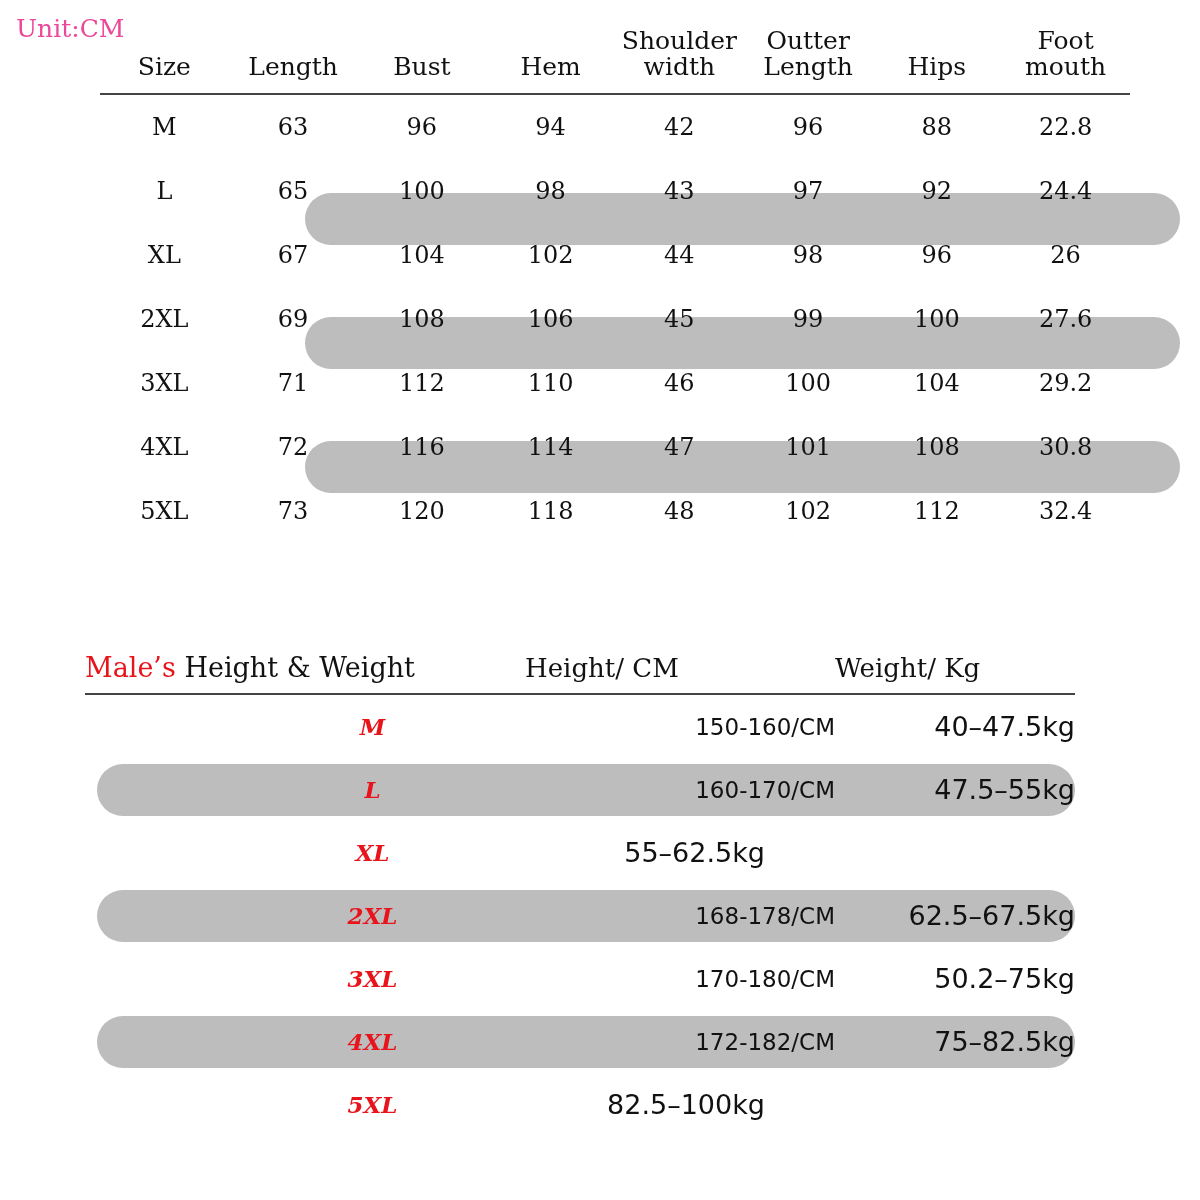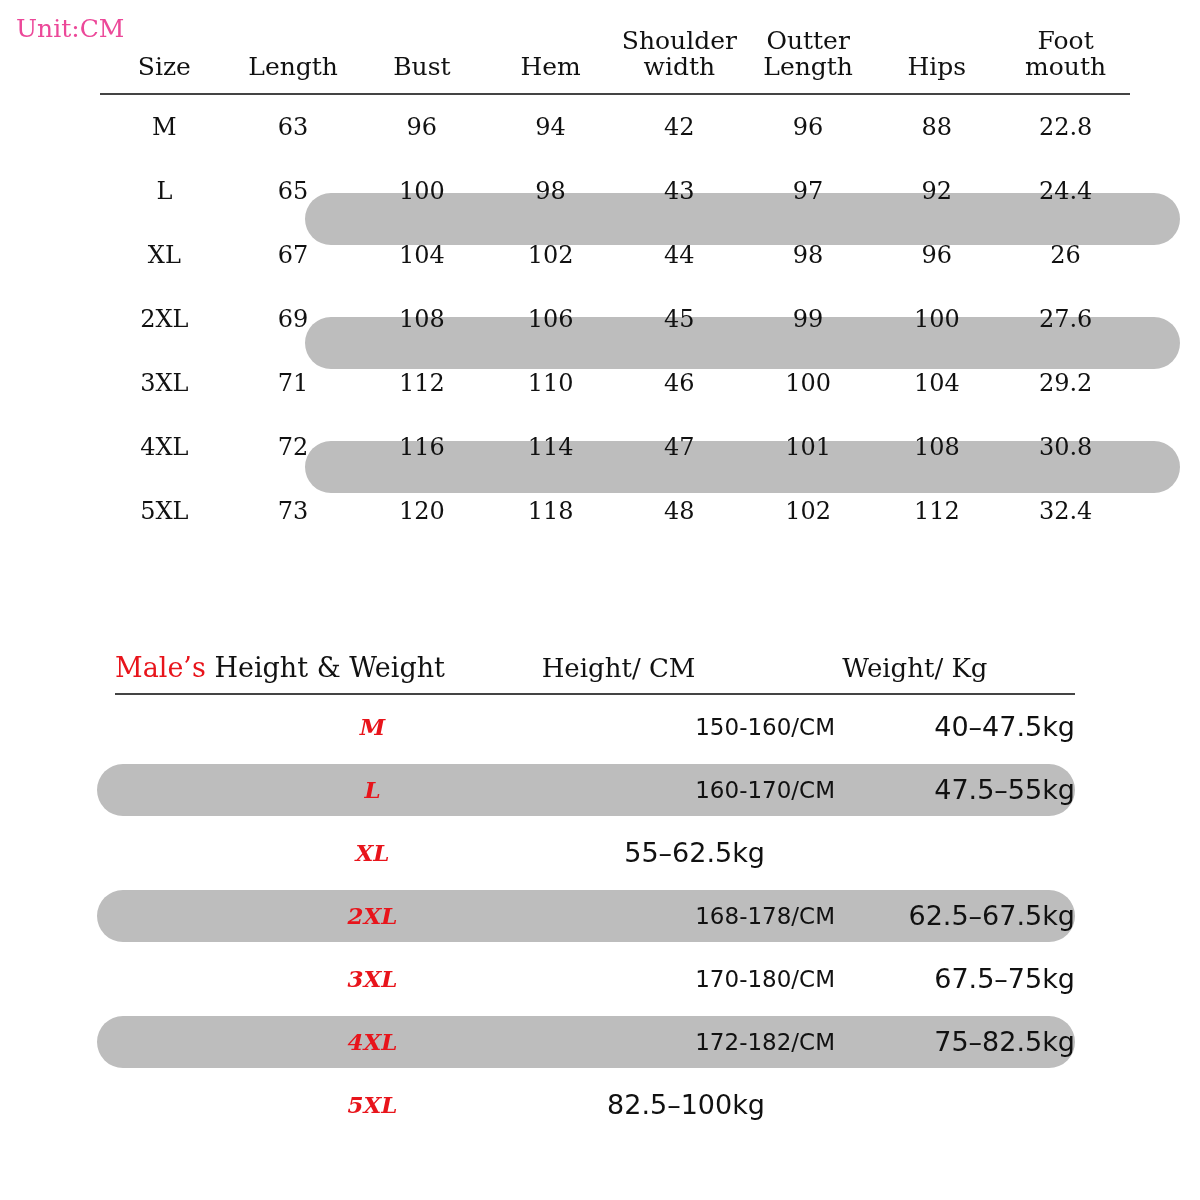--- a/index.html
+++ b/index.html
@@ -79,21 +79,20 @@
     position: absolute;
     left: 85px;
     top: 652px;
     width: 990px;
   }
   .hw-head {
     display: flex;
     align-items: flex-end;
     border-bottom: 2px solid #444;
     padding-bottom: 10px;
-    margin-left: 30px;
   }
   .hw-head .c1 {
     width: 440px;
     font-size: 27px;
     font-family: "DejaVu Serif", serif;
   }
   .hw-head .c1 .red {
     color: #e8141b;
   }
   .hw-head .c2 {
@@ -276,21 +275,21 @@
       </div>
       <div class="hw-row">
         <div class="hw-band"></div>
         <div class="cell size">2XL</div>
         <div class="cell height">168-178/CM</div>
         <div class="cell weight">62.5–67.5kg</div>
       </div>
       <div class="hw-row">
         <div class="cell size">3XL</div>
         <div class="cell height">170-180/CM</div>
-        <div class="cell weight">67.5–75kg</div>
+        <div class="cell weight">50.2–75kg</div>
       </div>
       <div class="hw-row">
         <div class="hw-band"></div>
         <div class="cell size">4XL</div>
         <div class="cell height">172-182/CM</div>
         <div class="cell weight">75–82.5kg</div>
       </div>
       <div class="hw-row">
         <div class="cell size">5XL</div>
         <div class="cell weight">82.5–100kg</div>

